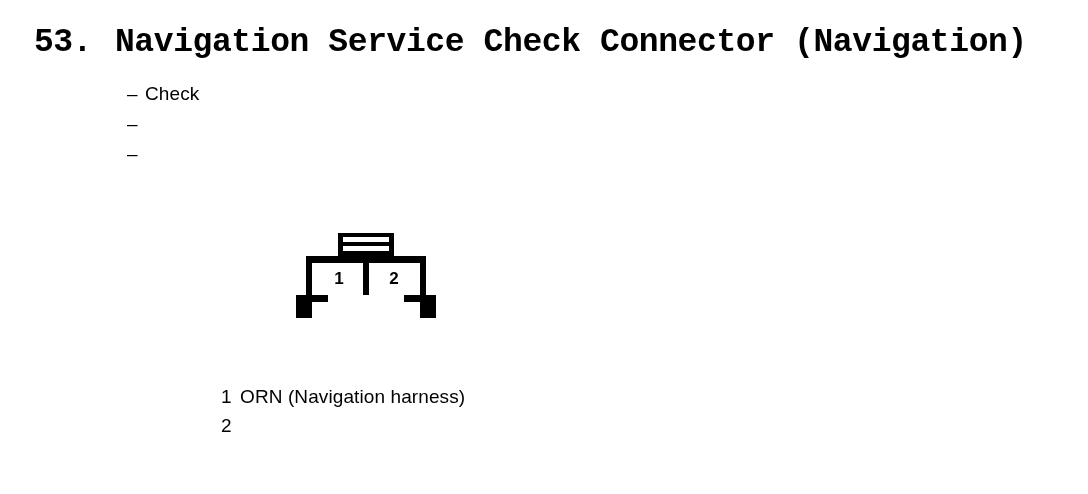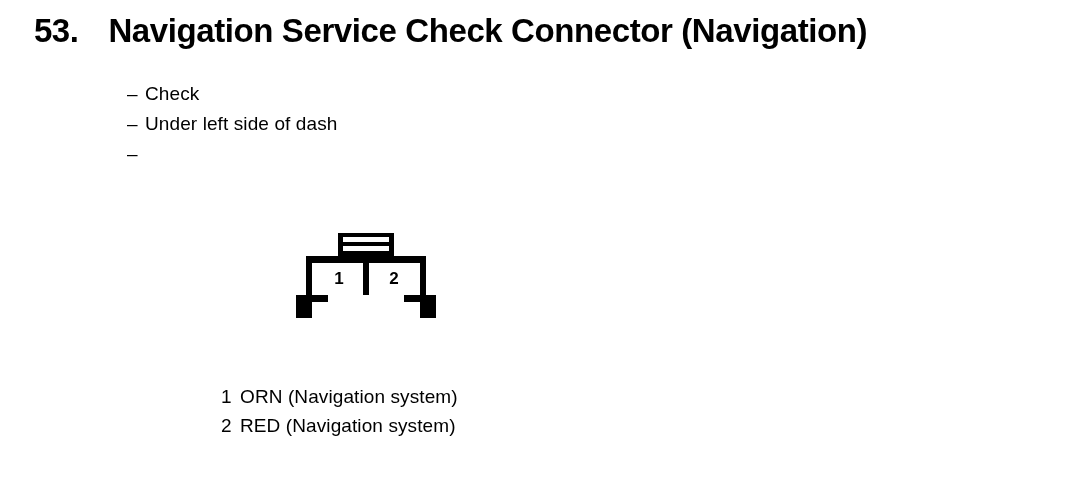--- a/index.html
+++ b/index.html
@@ -14,37 +14,38 @@
     overflow: hidden;
     font-family: "Liberation Sans", sans-serif;
     color: #000000;
     -webkit-font-smoothing: none;
   }
 
   
   #header {
     position: absolute;
     left: 34px;
-    top: 12px;
+    top: 24px;
     width: 1030px;
     display: flex;
     align-items: flex-end;
+    font-family: Liberation Mono, monospace;
   }
   #item-number {
     font-size: 33px;
     font-weight: bold;
     letter-spacing: -0.5px;
     white-space: nowrap;
   }
   #page-title {
     font-size: 33px;
     font-weight: bold;
     letter-spacing: -0.4px;
     white-space: nowrap;
-    margin-left: 30px;
+    margin-left: 23px;
   }
 
   
   #spec-list {
     position: absolute;
     left: 127px;
     top: 79px;
     width: 700px;
   }
   .spec-item {
@@ -118,21 +119,20 @@
 
 <div id="spec-list">
 
   <div class="spec-item">
     <span class="spec-dash">–</span>
     <span class="spec-text">Check</span>
   </div>
 
   <div class="spec-item">
     <span class="spec-dash">–</span>
-    <span class="spec-text">Under left side of dash</span>
   </div>
 
   <div class="spec-item">
     <span class="spec-dash">–</span>
   </div>
 
 </div>
 
 <div id="connector-figure">
   <svg width="160" height="108" viewBox="0 0 160 108">
@@ -169,21 +169,20 @@
 
     <text class="cavity-label" x="43" y="62">1</text>
     <text class="cavity-label" x="98" y="62">2</text>
   </svg>
 </div>
 
 <div id="pin-legend">
 
   <div class="pin-row">
     <span class="pin-number">1</span>
-    <span class="pin-desc">ORN (Navigation system)</span>
+    <span class="pin-desc">ORN (Navigation harness)</span>
   </div>
 
   <div class="pin-row">
     <span class="pin-number">2</span>
-    <span class="pin-desc">RED (Navigation system)</span>
   </div>
 
 </div>
 
 </body></html>

